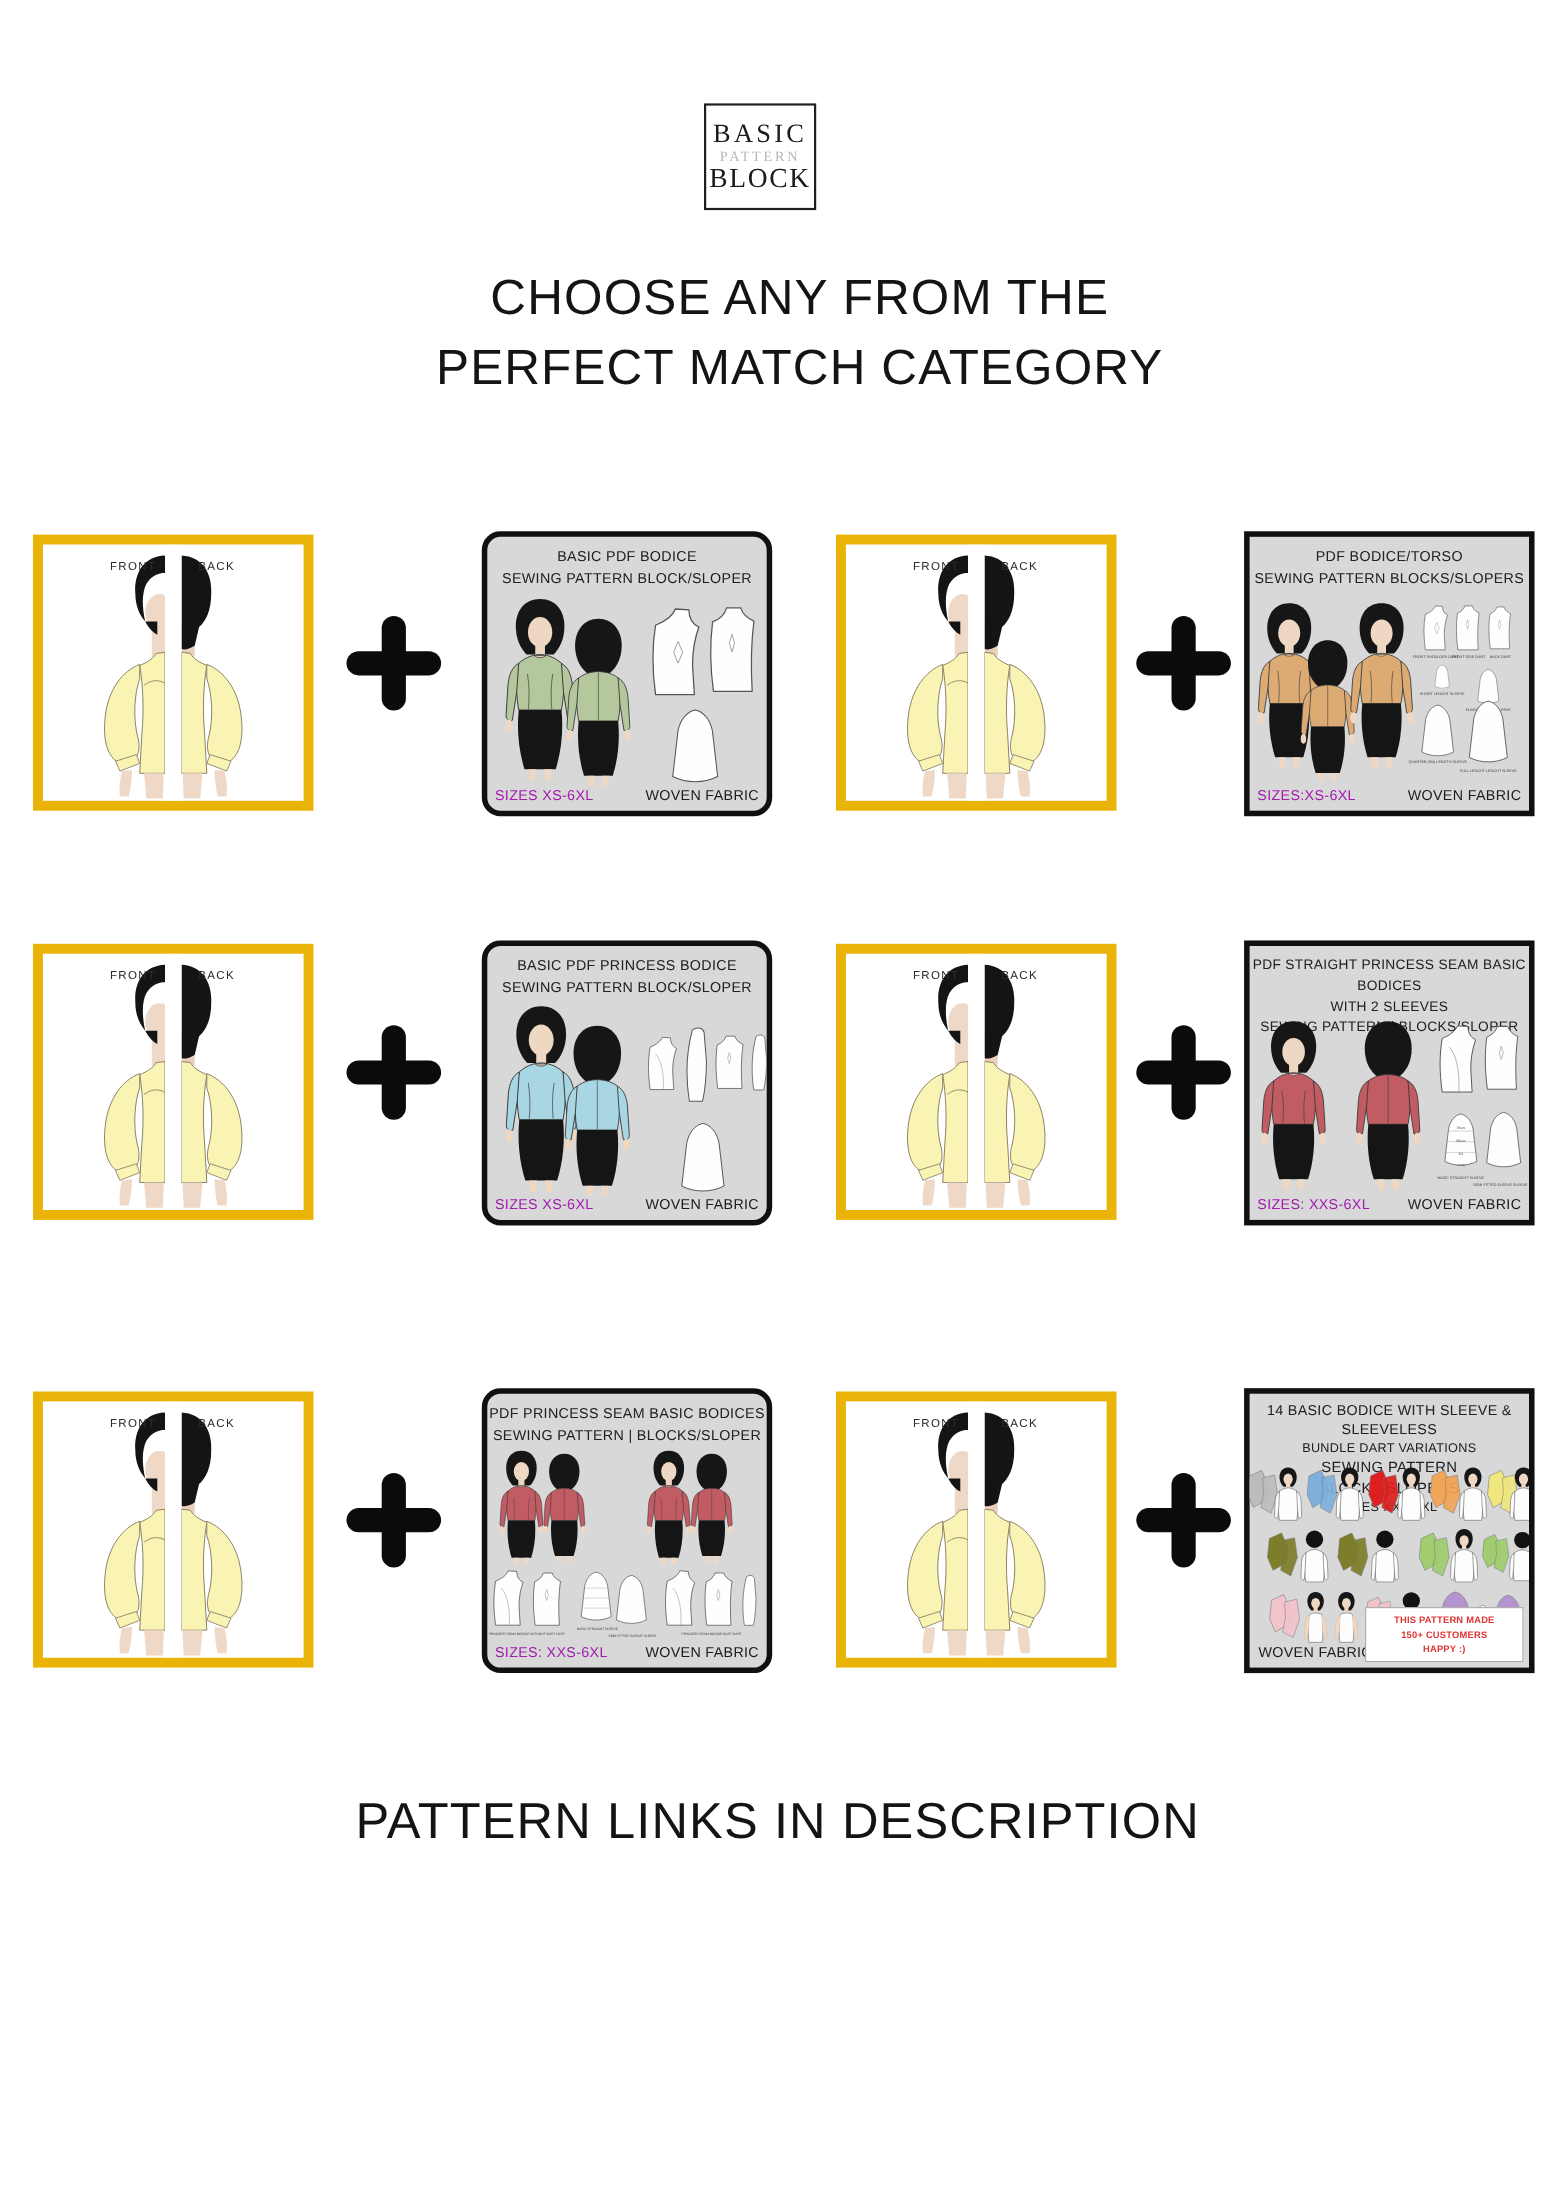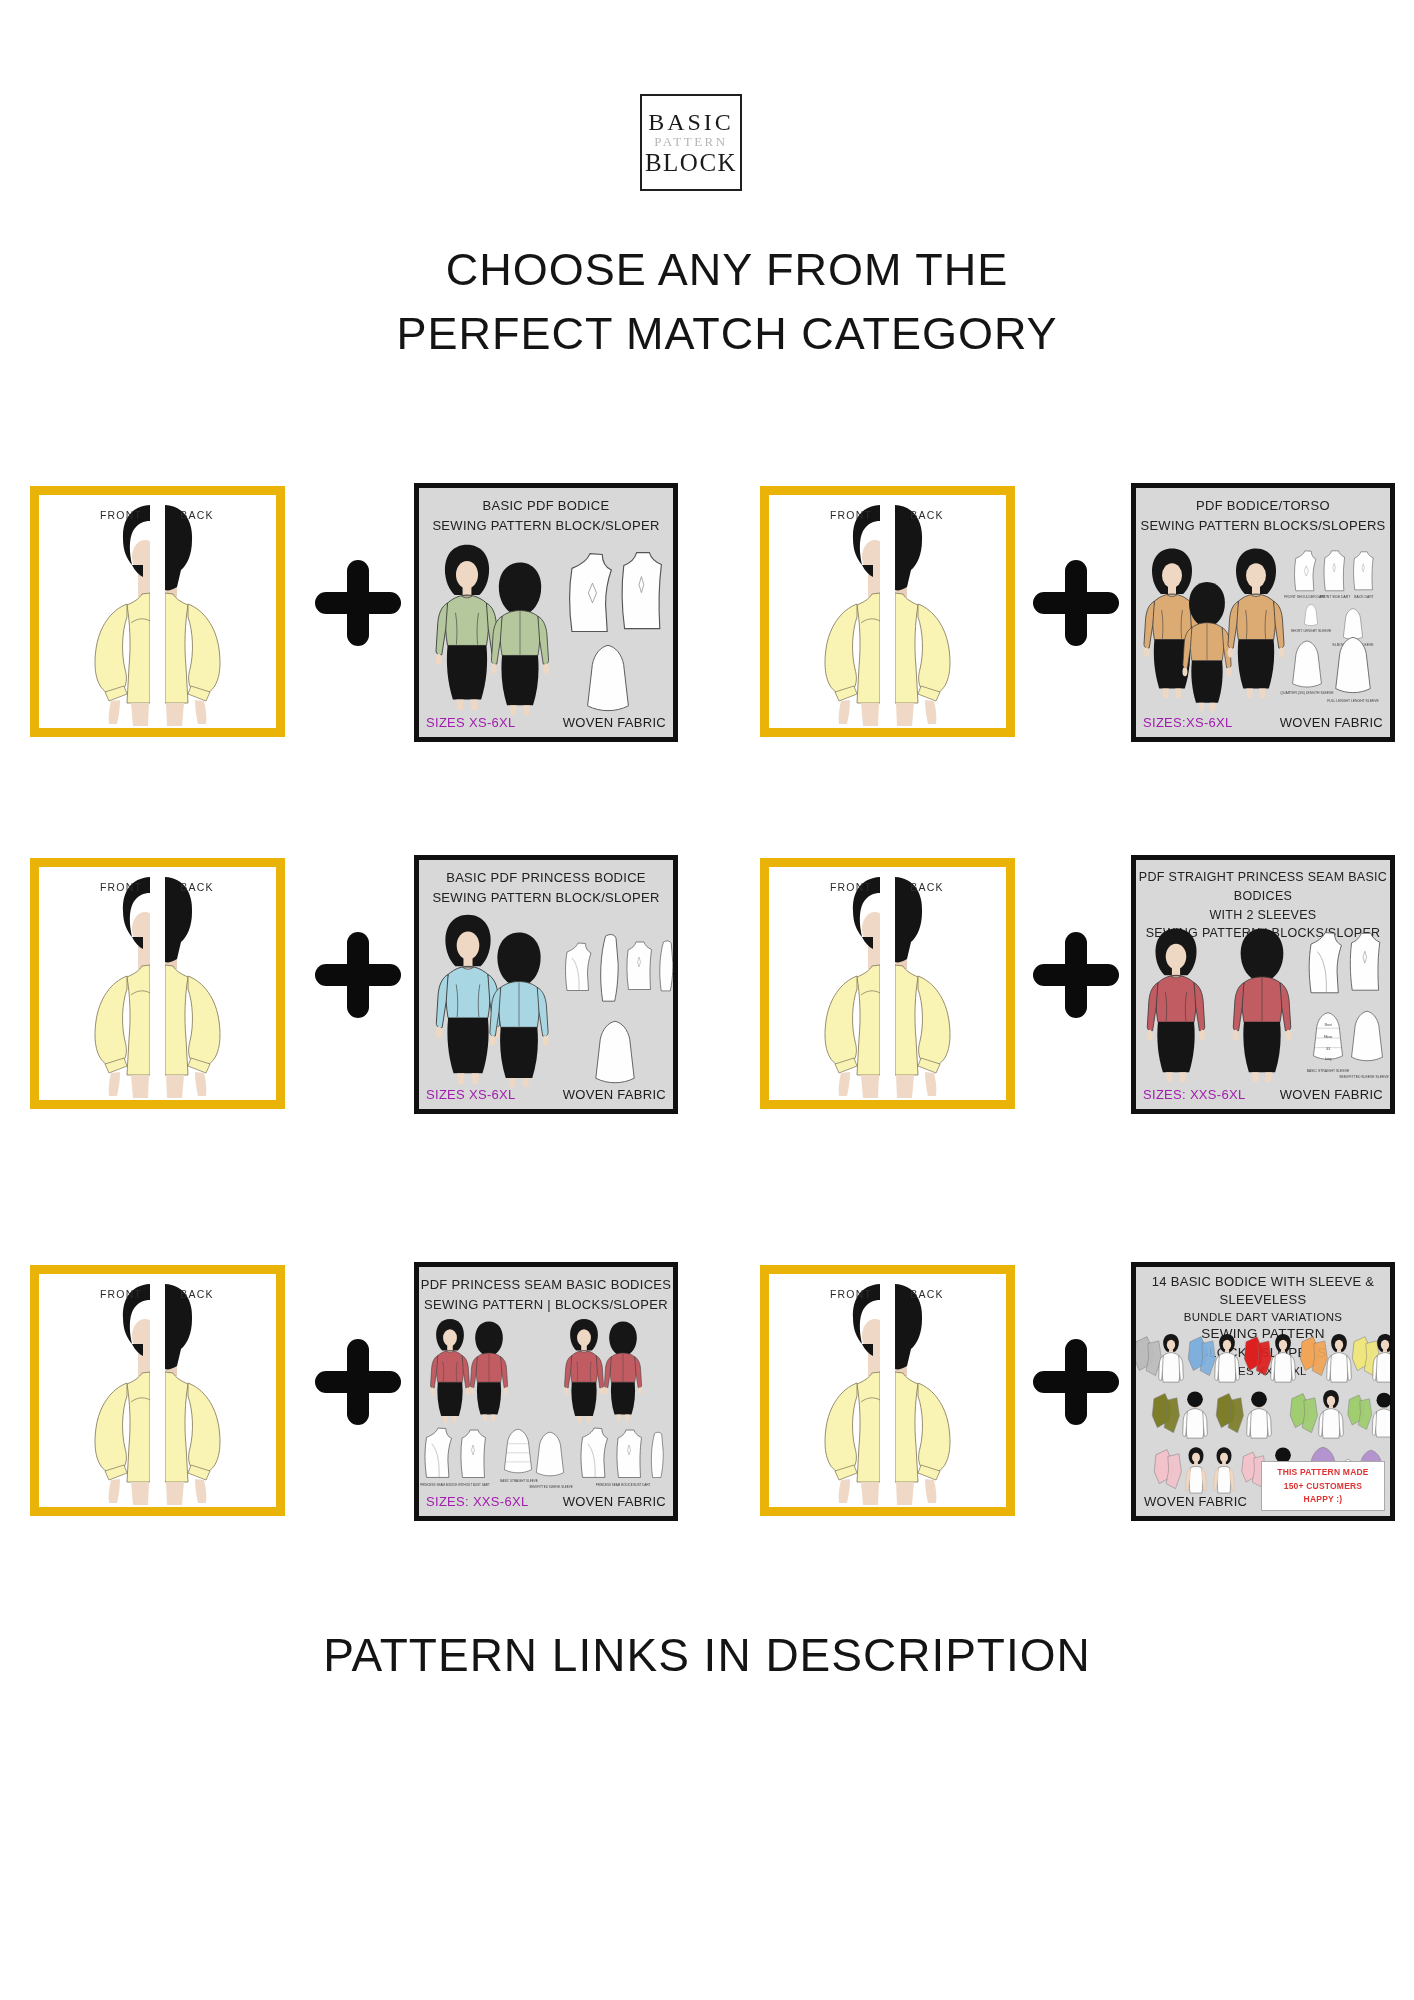--- a/index.html
+++ b/index.html
@@ -32,35 +32,35 @@
   .frame svg{position:absolute;left:0;top:0;}
 
   .plus{position:absolute;top:77px;width:86px;height:86px;}
   .plus.p-left{left:315px;} .plus.p-right{left:1033px;}
   .plus::before,.plus::after{content:"";position:absolute;background:#0b0b0b;border-radius:11px;}
   .plus::before{left:0;top:32px;width:86px;height:22px;}
   .plus::after{left:32px;top:0;width:22px;height:86px;}
 
   
   .card{position:absolute;top:0;width:254px;height:249px;border:5px solid #101010;background:#d8d8d8;}
-  .card.c-left{left:414px;} .card.c-right{left:1131px;}
+  .card.c-left{left:438px;border-radius:17px;} .card.c-right{left:1131px;}
   .card-title{position:absolute;left:0;top:8px;width:100%;text-align:center;color:#212121;}
   .card-title div{font-size:13px;line-height:1.55;letter-spacing:.3px;}
   .card-title.t3 div{font-size:12.5px;line-height:1.5;}
   .card-title.t4{top:6px;}
   .card-title.t4 .l1{font-size:13px;line-height:1.4;}
   .card-title.t4 .l2{font-size:11.5px;line-height:1.4;}
   .card-title.t4 .l3{font-size:13.5px;line-height:1.4;}
   .card-title.t4 .l4{font-size:11.5px;line-height:1.4;}
   .card-art{position:absolute;left:0;}
   .card-sizes{position:absolute;left:7px;bottom:7px;font-size:13px;letter-spacing:.3px;color:#a21caf;}
   .card-fabric{position:absolute;right:7px;bottom:7px;font-size:13px;letter-spacing:.3px;color:#1c1c1c;}
   .card-fabric.at-left{right:auto;left:8px;}
   .badge{position:absolute;right:5px;bottom:5px;width:112px;background:#fff;border:1px solid #a9a9a9;
-         text-align:center;padding:4px 5px;font-weight:bold;font-size:8.5px;line-height:1.55;
+         text-align:center;padding:4px 15px;font-weight:bold;font-size:8.5px;line-height:1.55;
          letter-spacing:.2px;}
   .svg-defs{position:absolute;width:0;height:0;overflow:hidden;}
   svg text{font-family:"Liberation Sans", sans-serif;fill:#3d3d3d;}
 </style>
 </head>
 <body>
 
 <svg class="svg-defs" aria-hidden="true">
   <defs>
     <symbol id="woman-f" viewBox="0 0 90 190">

